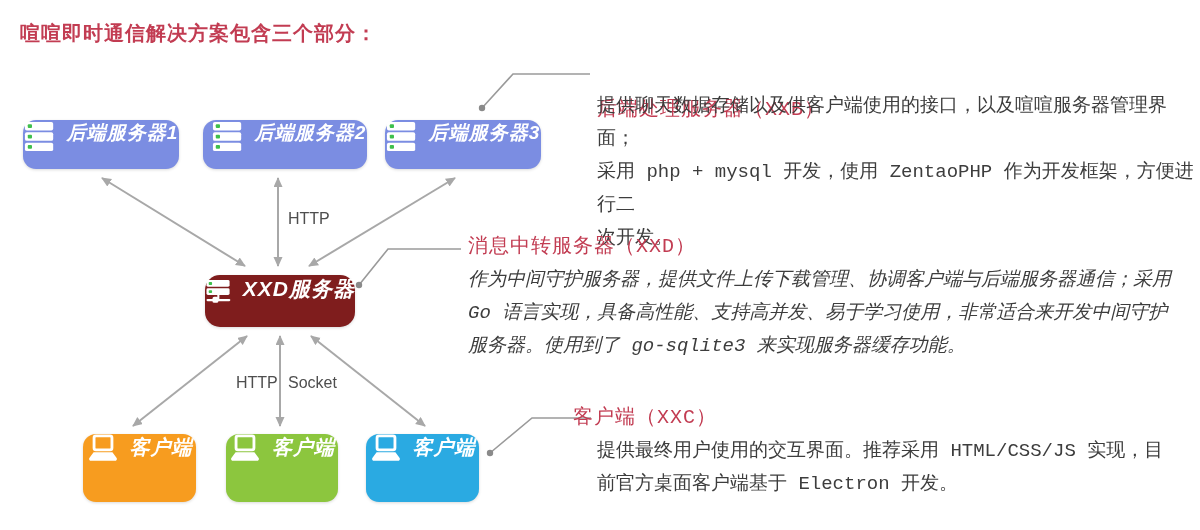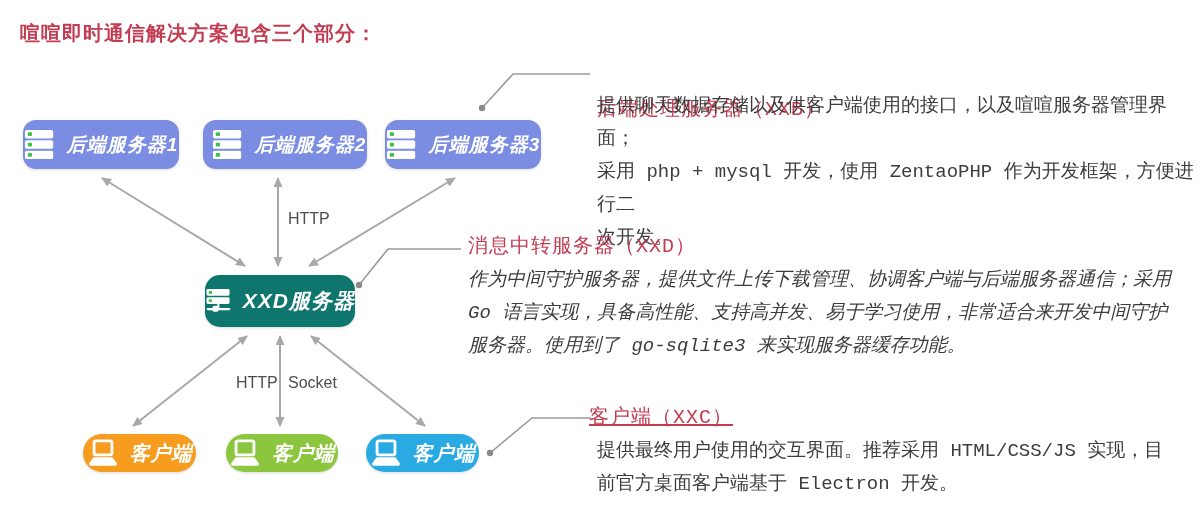--- a/index.html
+++ b/index.html
@@ -8,32 +8,32 @@
     font-family:"Liberation Sans","DejaVu Sans",sans-serif;
   }
   .page-title{
     position:absolute;left:20px;top:20px;
     font-size:20px;font-weight:700;letter-spacing:1px;
     color:#c23c52;
     font-family:"Liberation Serif","DejaVu Serif",serif;
   }
   .overlay{position:absolute;left:0;top:0;width:1200px;height:530px;pointer-events:none;}
   .node{
-    position:absolute;display:flex;align-items:center;justify-content:center;gap:11px;
+    position:absolute;display:flex;align-items:flex-start;justify-content:center;gap:11px;
     color:#ffffff;font-weight:700;font-style:italic;
     border-radius:13px;
     box-shadow:0 1px 3px rgba(0,0,0,0.15);
   }
   .node .label{white-space:nowrap;letter-spacing:1px;}
   .backend{width:156px;height:49px;background:#7b8de2;font-size:19px;}
   .b1{left:23px;top:120px;}
   .b2{left:203px;top:120px;padding-left:8px;}
   .b3{left:385px;top:120px;}
-  .xxd{left:205px;top:275px;width:150px;height:52px;background:#0f766e;font-size:21px;border-radius:15px;}
-  .client{top:434px;width:113px;height:38px;font-size:20px;border-radius:20px;}
+  .xxd{left:205px;top:275px;width:150px;height:52px;background:#7f1d1d;font-size:21px;border-radius:15px;}
+  .client{top:434px;width:113px;height:68px;font-size:20px;}
   .c0{left:83px;background:#f79c1f;}
   .c1{left:226px;background:#8cc63e;width:112px;}
   .c2{left:366px;background:#2aaae2;}
   .edge-label{
     position:absolute;font-size:16px;color:#4e4e4e;
     font-family:"Liberation Sans","DejaVu Sans",sans-serif;
   }
   .el-top{left:288px;top:210px;}
   .el-bl{left:236px;top:374px;}
   .el-br{left:288px;top:374px;}
@@ -43,21 +43,21 @@
   }
   .anno-body{
     position:absolute;font-size:19px;line-height:33px;color:#3d3d3d;
     white-space:pre-line;
     font-family:"Liberation Mono","DejaVu Sans Mono",monospace;
   }
   .h1{left:597px;top:58px;margin-top:37px;}
   .t1{left:597px;top:90px;width:600px;}
   .h2{left:468px;top:232px;}
   .t2{left:468px;top:264px;width:732px;font-style:italic;}
-  .h3{left:589px;top:403px;text-decoration:underline;}
+  .h3{left:573px;top:403px;}
   .t3{left:597px;top:435px;width:600px;}
 </style>
 </head>
 <body>
 
 <div class="canvas">
 
   <div class="page-title">喧喧即时通信解决方案包含三个部分：</div>
 
   <svg class="overlay" viewBox="0 0 1200 530" xmlns="http://www.w3.org/2000/svg">

